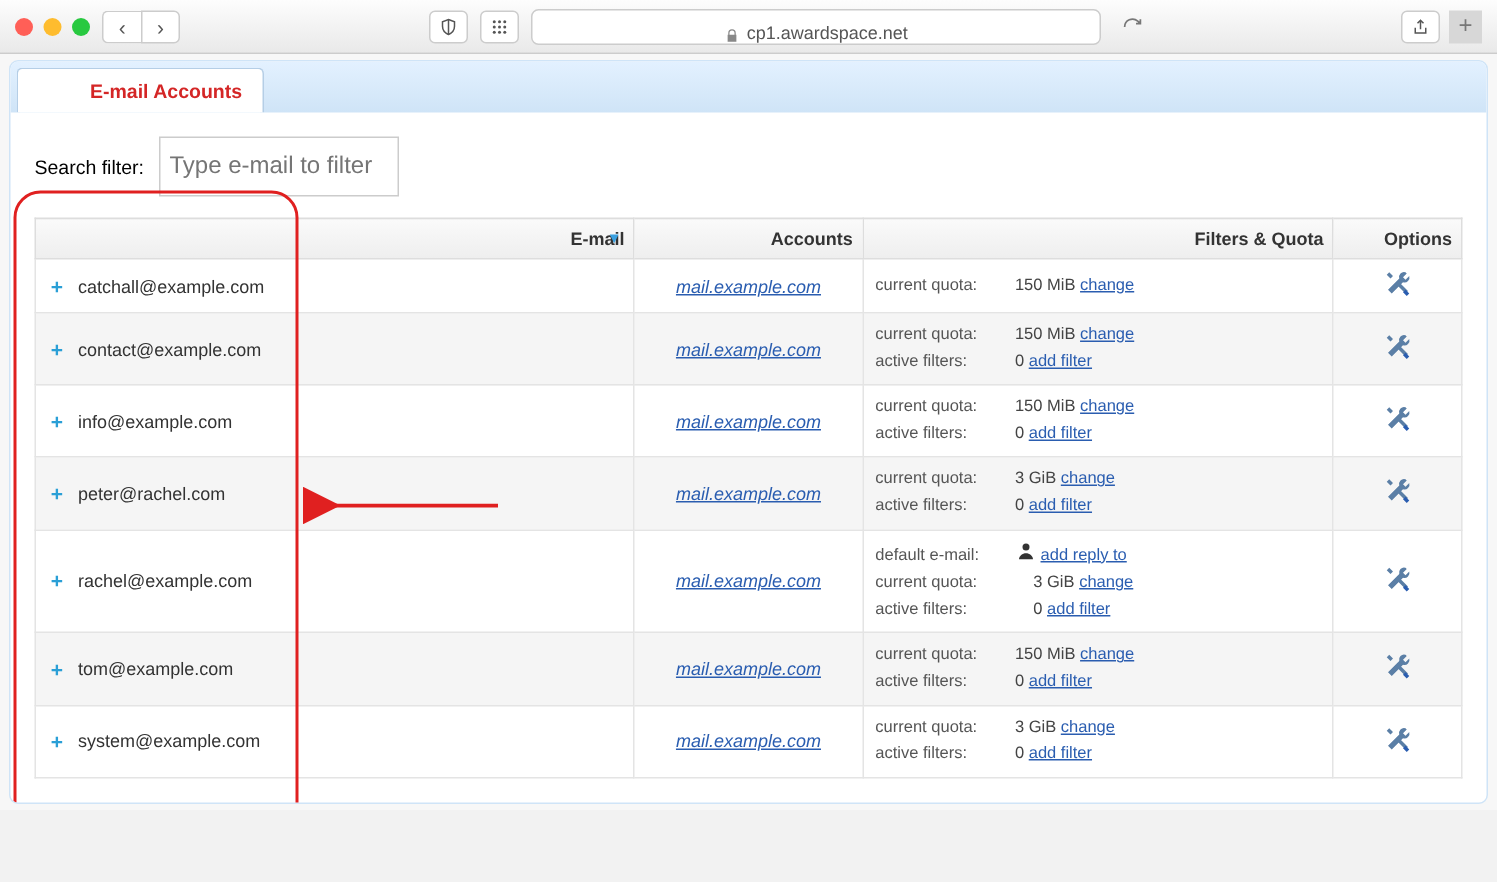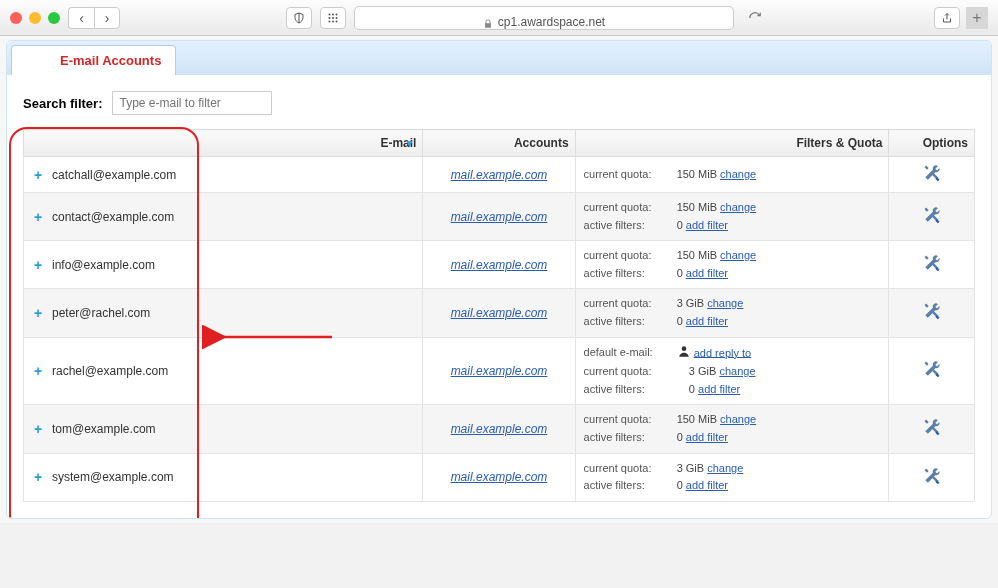--- a/index.html
+++ b/index.html
@@ -21,22 +21,22 @@
  .newtab{width:22px;height:22px;background:#d7d7d7;display:flex;align-items:center;justify-content:center;color:#777;font-size:16px;}
  
  .page{background:#f7f7f7;padding:4px 6px;}
  .panel{border:1px solid #cfe4f7;border-radius:6px;background:#fff;overflow:hidden;}
  .tabs{background:linear-gradient(#e3f1ff,#cfe4f7);padding:4px 4px 0 4px;display:flex;gap:0;}
  .tab{padding:7px 14px;font-size:13px;font-weight:bold;border:1px solid #b5cee6;border-bottom:none;border-top-left-radius:4px;border-top-right-radius:4px;cursor:pointer;}
  .tab.active{background:#fff;color:#d42626;padding-left:48px;}
  .tab:not(.active){color:#2a74c7;background:transparent;border-color:transparent;}
  .content{padding:16px;}
  .searchrow{display:flex;align-items:center;gap:10px;margin-bottom:14px;}
- .searchrow label{font-size:13px;font-weight:bold;}
- .searchrow input{width:160px;height:24px;border:1px solid #ccc;padding:2px 6px;font-size:12px;color:#555;}
+ .searchrow label{font-size:13px;font-weight:normal;}
+ .searchrow input{width:160px;height:40px;border:1px solid #ccc;padding:2px 6px;font-size:16px;color:#555;}
  table{width:100%;border-collapse:collapse;table-layout:fixed;}
  th{background:linear-gradient(#fafafa,#eee);border:1px solid #ddd;padding:6px;font-size:12px;font-weight:bold;color:#333;text-align:right;position:relative;}
  th.sorted{}
  .sortarrow{position:absolute;right:8px;top:8px;color:#3aa0e0;font-size:10px;}
  td{border:1px solid #e4e4e4;padding:6px 8px;font-size:12px;color:#333;vertical-align:middle;}
  tr:nth-child(even) td{background:#f5f5f5;}
  .emailcell{display:flex;align-items:center;gap:8px;}
  .plus{width:12px;height:12px;display:inline-flex;align-items:center;justify-content:center;color:#2a9fd6;font-weight:bold;font-size:14px;cursor:pointer;}
  .wm{color:#2a5db0;text-decoration:underline;cursor:pointer;font-style:italic;}
  .fq{font-size:11px;color:#444;line-height:1.6;}

